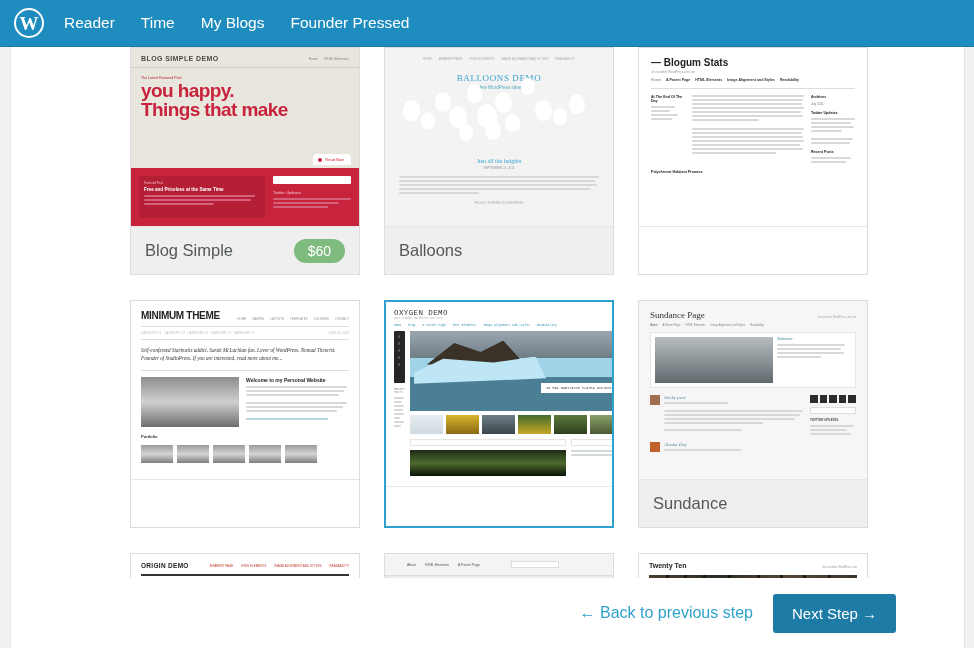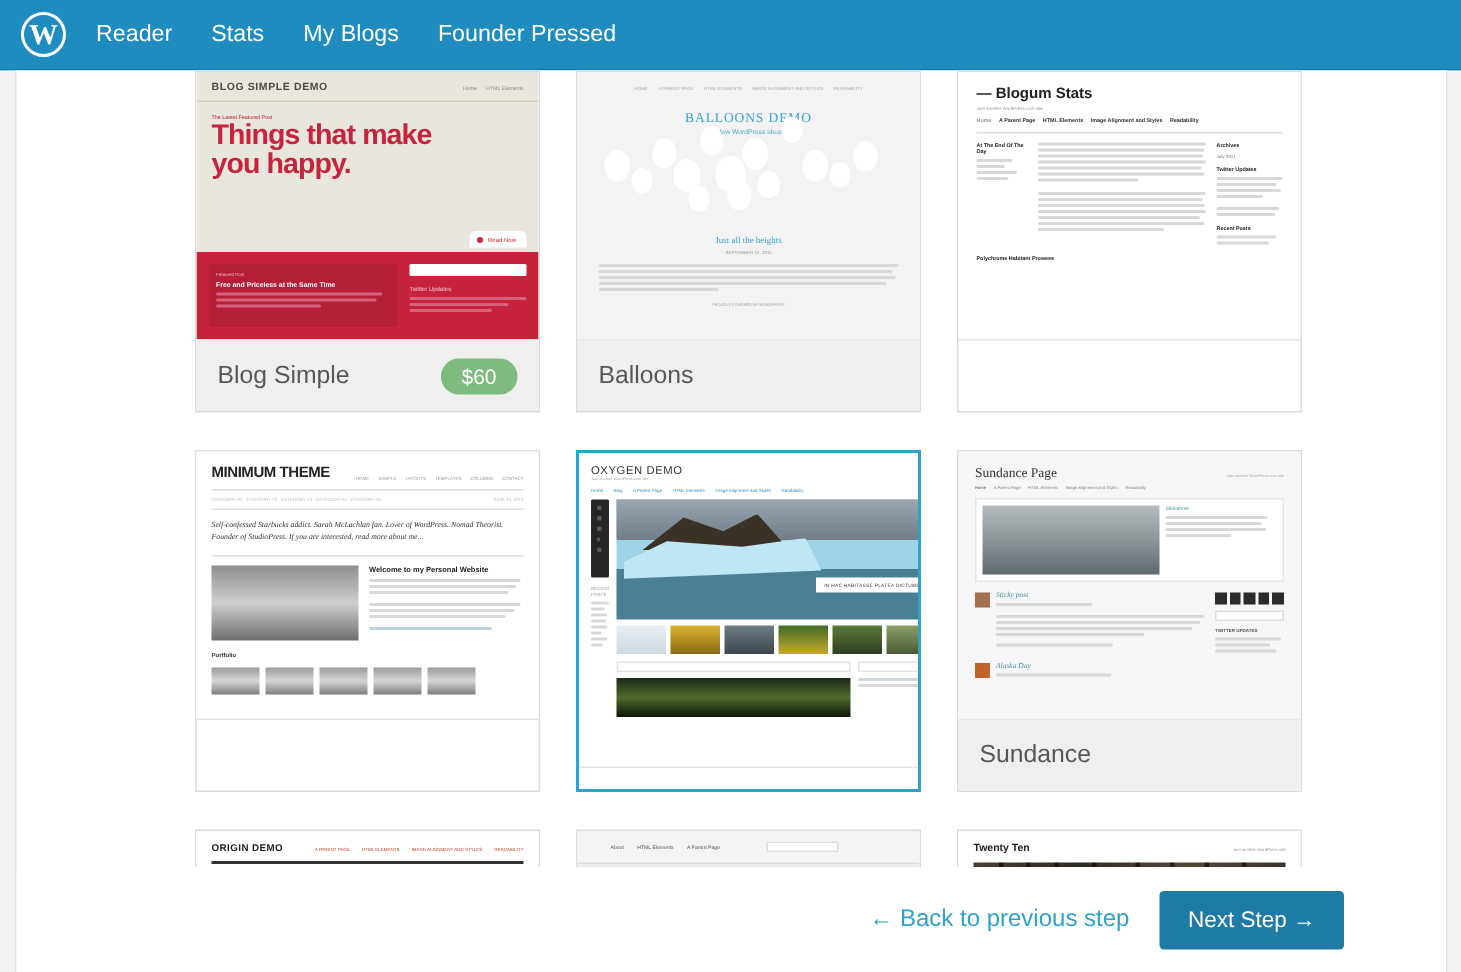--- a/index.html
+++ b/index.html
@@ -92,21 +92,21 @@
   }
   .theme-card {
     width: 230px; background: #ffffff;
     border: 1px solid #dcdcdc; cursor: pointer; flex: 0 0 auto;
   }
   .theme-card.selected { border: 2px solid #2ea2cc; }
   .screenshot {
     width: 100%; height: 179px; background: #f7f7f7;
     position: relative; overflow: hidden; border-bottom: 1px solid #e6e6e6;
   }
-  .theme-card.selected .screenshot { height: 210px; }
+  .theme-card.selected .screenshot { height: 185px; font-family: Liberation Mono, monospace; }
   .card-foot {
     height: 47px; background: #efefef;
     display: flex; align-items: center; justify-content: space-between;
     padding: 0 14px;
   }
   .theme-card.selected .card-foot { background: #2ea2cc; }
   .theme-name {
     font-size: 16.5px; color: #54585a; font-weight: 400; white-space: nowrap;
   }
   .theme-card.selected .theme-name { color: #ffffff; }
@@ -248,21 +248,21 @@
   }
 </style>
 </head>
 <body>
 
 <div class="adminbar">
   <div class="wp-logo">W</div>
 
   <div class="nav-links">
     <a class="nav-link">Reader</a>
-    <a class="nav-link">Stats</a>
+    <a class="nav-link">Time</a>
     <a class="nav-link">My Blogs</a>
     <a class="nav-link">Founder Pressed</a>
   </div>
 
 </div>
 
 <div class="page">
 <div class="content-sheet">
 
   <div class="grid-clip">
@@ -272,22 +272,22 @@
         <div class="screenshot">
           <div class="mini bs">
             <div class="hdr">
               <span class="nm mini-title">BLOG SIMPLE DEMO</span>
               <span class="menu">
                 <span>Home</span>
                 <span>HTML Elements</span>
               </span>
             </div>
             <div class="eyebrow">The Latest Featured Post</div>
+            <h1>you happy.</h1>
             <h1>Things that make</h1>
-            <h1>you happy.</h1>
             <div class="readnow">
               <span class="dot"></span>
                   <span>Read Now</span>
             </div>
             <div class="redblock">
               <div class="card">
                 <div style="font-size:3px;color:#f2b8c2;margin-bottom:2px">Featured Post</div>
                 <div class="t">Free and Priceless at the Same Time</div>
                 <div class="txtline" style="background:#d4627a;width:96%"></div>
                 <div class="txtline" style="background:#d4627a;width:92%"></div>

